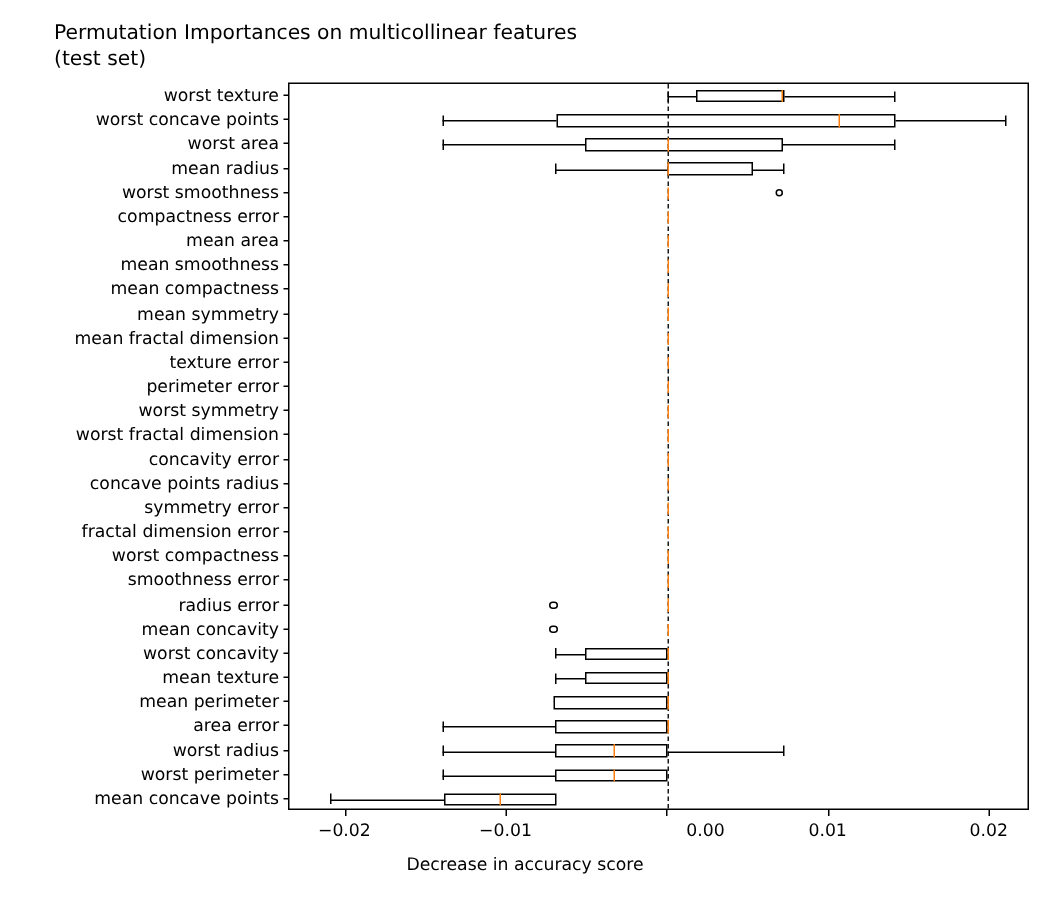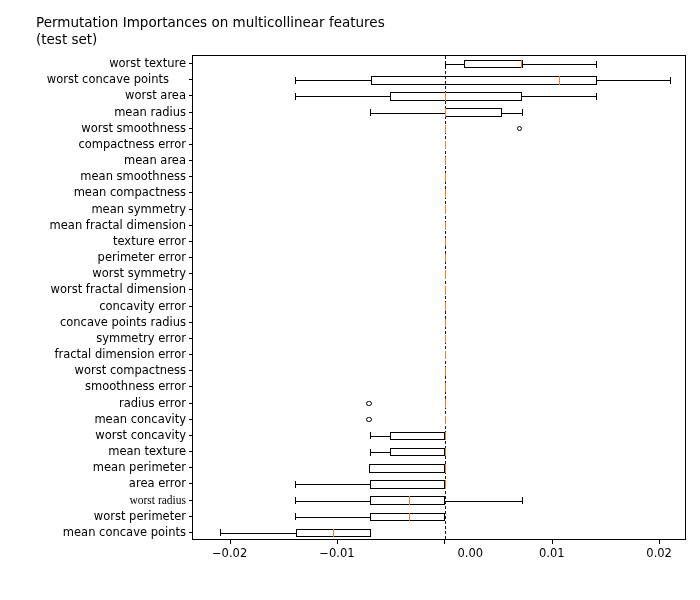--- a/index.html
+++ b/index.html
@@ -203,21 +203,21 @@
         <div class="bp-cap" style="left: 26.8478px; top: 473.417px; height: 7px;"></div>
         <div class="bp-box" style="left: 103.096px; width: 75.1739px; top: 472.667px; height: 8.5px;"></div>
         <div class="bp-median" style="left: 139.609px; top: 472.667px; height: 8.5px;"></div>
       </div>
   </div>
 
   <div id="yticks-layer">
       <div class="ytick-mark" style="left: 188.5px; top: 63.0833px;"></div>
       <div class="ytick-label" style="right: 514px; top: 57.0833px;">worst texture</div>
       <div class="ytick-mark" style="left: 188.5px; top: 79.25px;"></div>
-      <div class="ytick-label" style="right: 531px; top: 73.25px;">worst concave points</div>
+      <div class="ytick-label" style="right: 514px; top: 73.25px;">worst concave points</div>
       <div class="ytick-mark" style="left: 188.5px; top: 95.4167px;"></div>
       <div class="ytick-label" style="right: 514px; top: 89.4167px;">worst area</div>
       <div class="ytick-mark" style="left: 188.5px; top: 111.583px;"></div>
       <div class="ytick-label" style="right: 514px; top: 105.583px;">mean radius</div>
       <div class="ytick-mark" style="left: 188.5px; top: 127.75px;"></div>
       <div class="ytick-label" style="right: 514px; top: 121.75px;">worst smoothness</div>
       <div class="ytick-mark" style="left: 188.5px; top: 143.917px;"></div>
       <div class="ytick-label" style="right: 514px; top: 137.917px; text-align: right;">compactness error</div>
       <div class="ytick-mark" style="left: 188.5px; top: 160.083px;"></div>
       <div class="ytick-label" style="right: 514px; top: 154.083px;">mean area</div>
@@ -255,32 +255,33 @@
       <div class="ytick-label" style="right: 514px; top: 412.75px;">mean concavity</div>
       <div class="ytick-mark" style="left: 188.5px; top: 434.917px;"></div>
       <div class="ytick-label" style="right: 514px; top: 428.917px;">worst concavity</div>
       <div class="ytick-mark" style="left: 188.5px; top: 451.083px;"></div>
       <div class="ytick-label" style="right: 514px; top: 445.083px;">mean texture</div>
       <div class="ytick-mark" style="left: 188.5px; top: 467.25px;"></div>
       <div class="ytick-label" style="right: 514px; top: 461.25px;">mean perimeter</div>
       <div class="ytick-mark" style="left: 188.5px; top: 483.417px;"></div>
       <div class="ytick-label" style="right: 514px; top: 477.417px;">area error</div>
       <div class="ytick-mark" style="left: 188.5px; top: 499.583px;"></div>
-      <div class="ytick-label" style="right: 514px; top: 493.583px; font-family: Liberation Serif, serif;">worst radius</div>
+      <div class="ytick-label" style="right: 514px; top: 493.583px;">worst radius</div>
       <div class="ytick-mark" style="left: 188.5px; top: 515.75px;"></div>
       <div class="ytick-label" style="right: 514px; top: 509.75px;">worst perimeter</div>
       <div class="ytick-mark" style="left: 188.5px; top: 531.917px;"></div>
       <div class="ytick-label" style="right: 514px; top: 525.917px;">mean concave points</div>
     </div>
   <div id="xticks-layer">
       <div class="xtick-mark" style="left: 229.587px; top: 540px;"></div>
       <div class="xtick-label" style="left: 229.587px; top: 546px;">−0.02</div>
       <div class="xtick-mark" style="left: 336.978px; top: 540px;"></div>
       <div class="xtick-label" style="left: 336.978px; top: 546px;">−0.01</div>
       <div class="xtick-mark" style="left: 444.37px; top: 540px;"></div>
       <div class="xtick-label" style="left: 444.37px; top: 546px; margin-left: 26px;">0.00</div>
       <div class="xtick-mark" style="left: 551.761px; top: 540px;"></div>
       <div class="xtick-label" style="left: 551.761px; top: 546px;">0.01</div>
       <div class="xtick-mark" style="left: 659.152px; top: 540px;"></div>
       <div class="xtick-label" style="left: 659.152px; top: 546px;">0.02</div>
     </div>
 
+  <div id="xlabel">Decrease in accuracy score</div>
 </div>
 
 </body></html>

